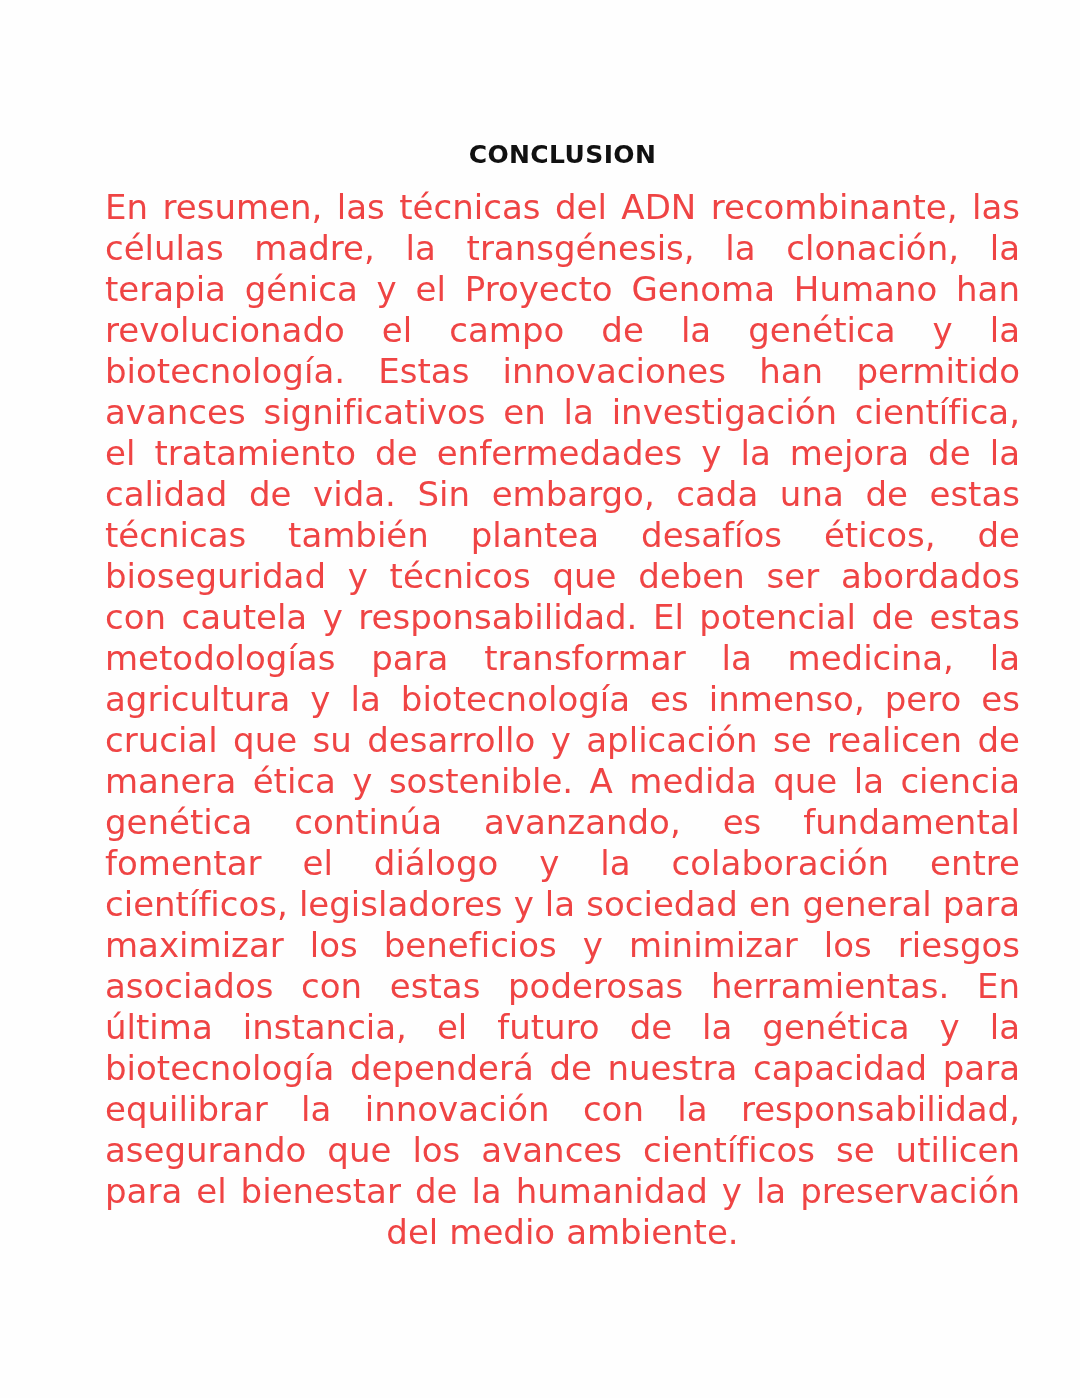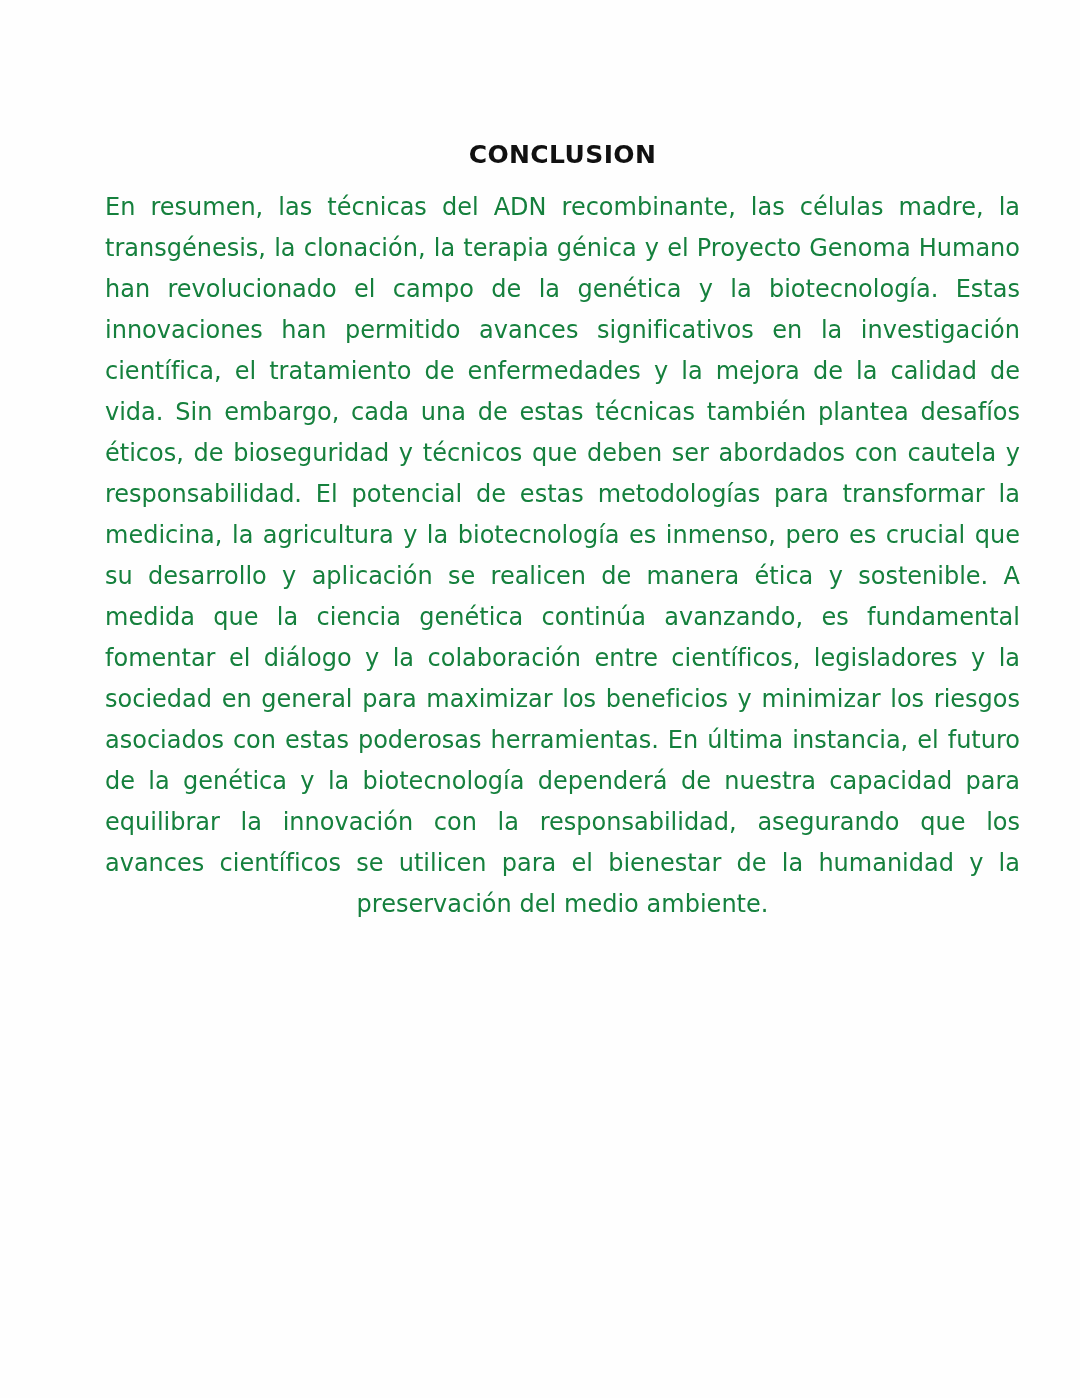--- a/index.html
+++ b/index.html
@@ -31,26 +31,26 @@
   }
   .doc-title {
     font-size: 25px;
     font-weight: bold;
     text-align: center;
     letter-spacing: 0.4px;
     margin: 0 0 18px 0;
     color: #111111;
   }
   .doc-paragraph {
-    font-size: 24px;
+    font-size: 34px;
     line-height: 41px;
     text-align: justify;
     text-align-last: center;
     margin: 0;
-    color: #15803d;
+    color: #ef4444;
     word-spacing: 0.2px;
     hyphens: none;
   }
 </style>
 </head>
 <body>
 
 <div class="page">
   <div class="doc-body">
     <h1 class="doc-title">CONCLUSION</h1>

